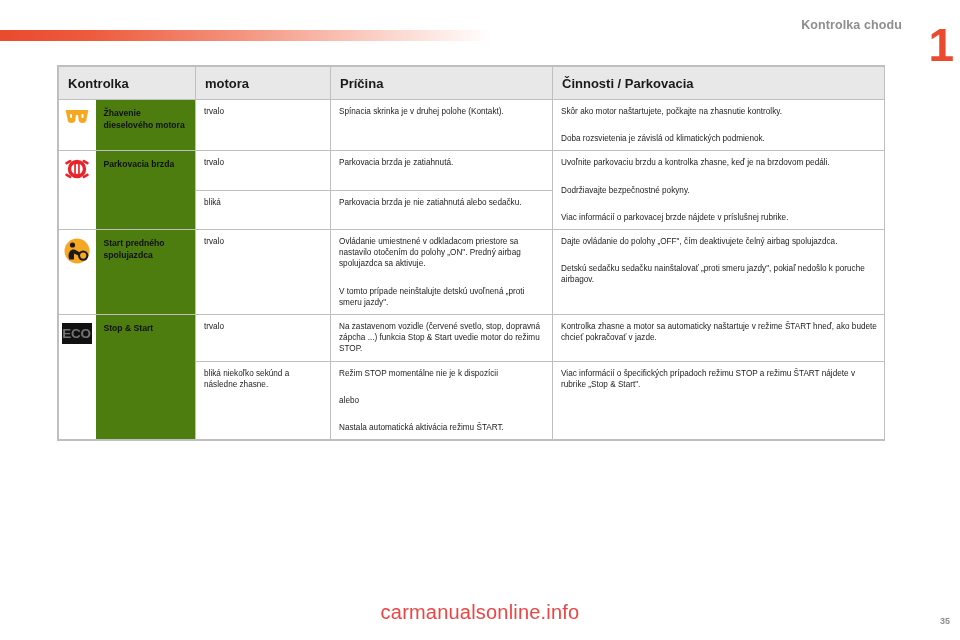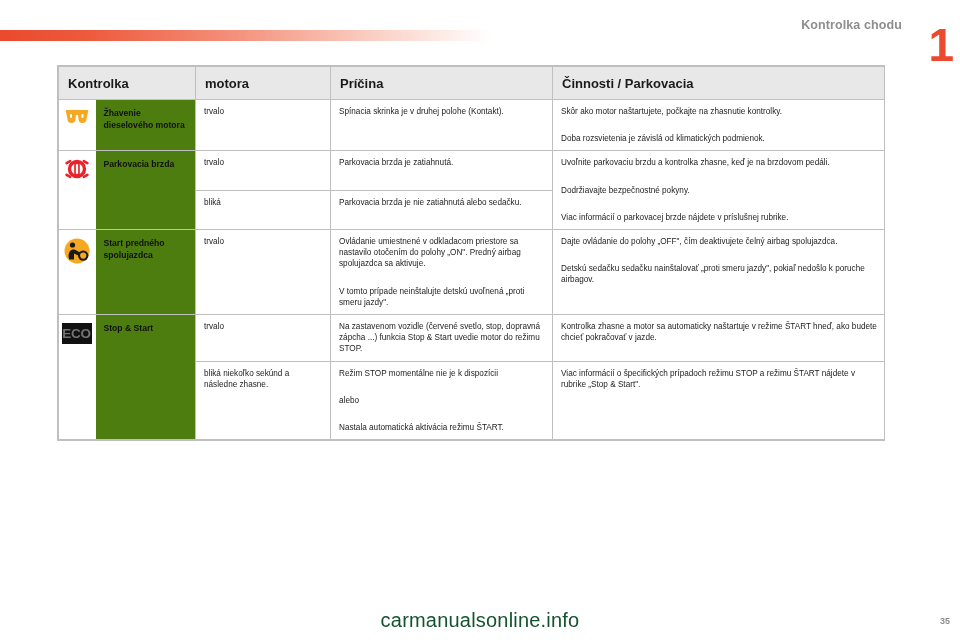--- a/index.html
+++ b/index.html
@@ -70,22 +70,22 @@
   .icn-glow{width:26px;height:16px;}
   .icn-brake{width:24px;height:20px;}
   .icn-airbag{width:26px;height:26px;}
   .icn-eco{
     width:30px;height:21px;background:#111111;color:#737373;
     font-size:13.5px;font-weight:bold;line-height:21px;text-align:left;
     letter-spacing:-0.3px;font-family:"Liberation Sans", sans-serif;
   }
   
   .watermark{
-    position:absolute;left:0;right:0;bottom:8px;text-align:center;
-    font-size:20px;color:#14532d;letter-spacing:.2px;
+    position:absolute;left:0;right:0;bottom:16px;text-align:center;
+    font-size:20px;color:#ef4444;letter-spacing:.2px;
     font-family:"Liberation Sans", sans-serif;
   }
   .pagenum{
     position:absolute;right:10px;bottom:14px;
     font-size:9px;font-weight:bold;color:#8e8e8e;margin-top:48px;
   }
 </style>
 </head>
 <body>
 

